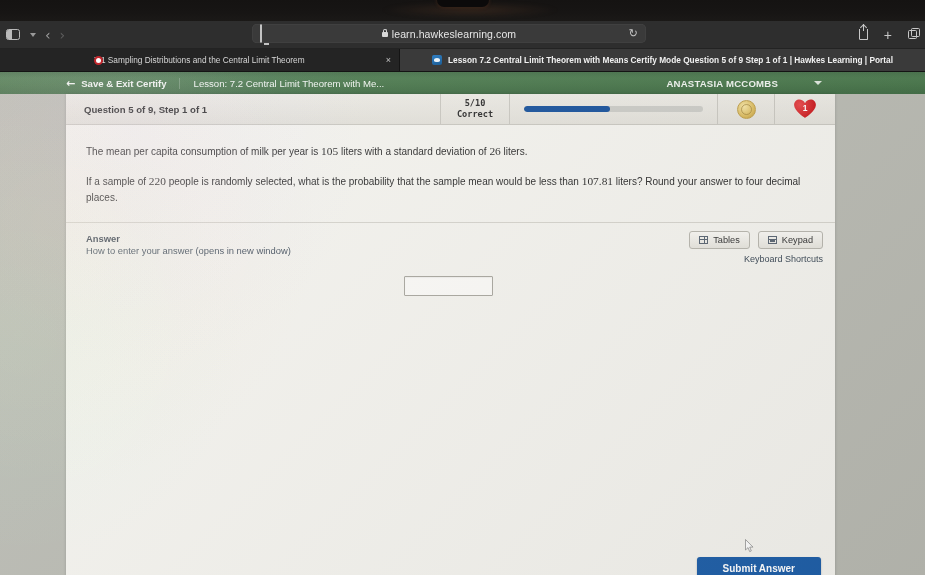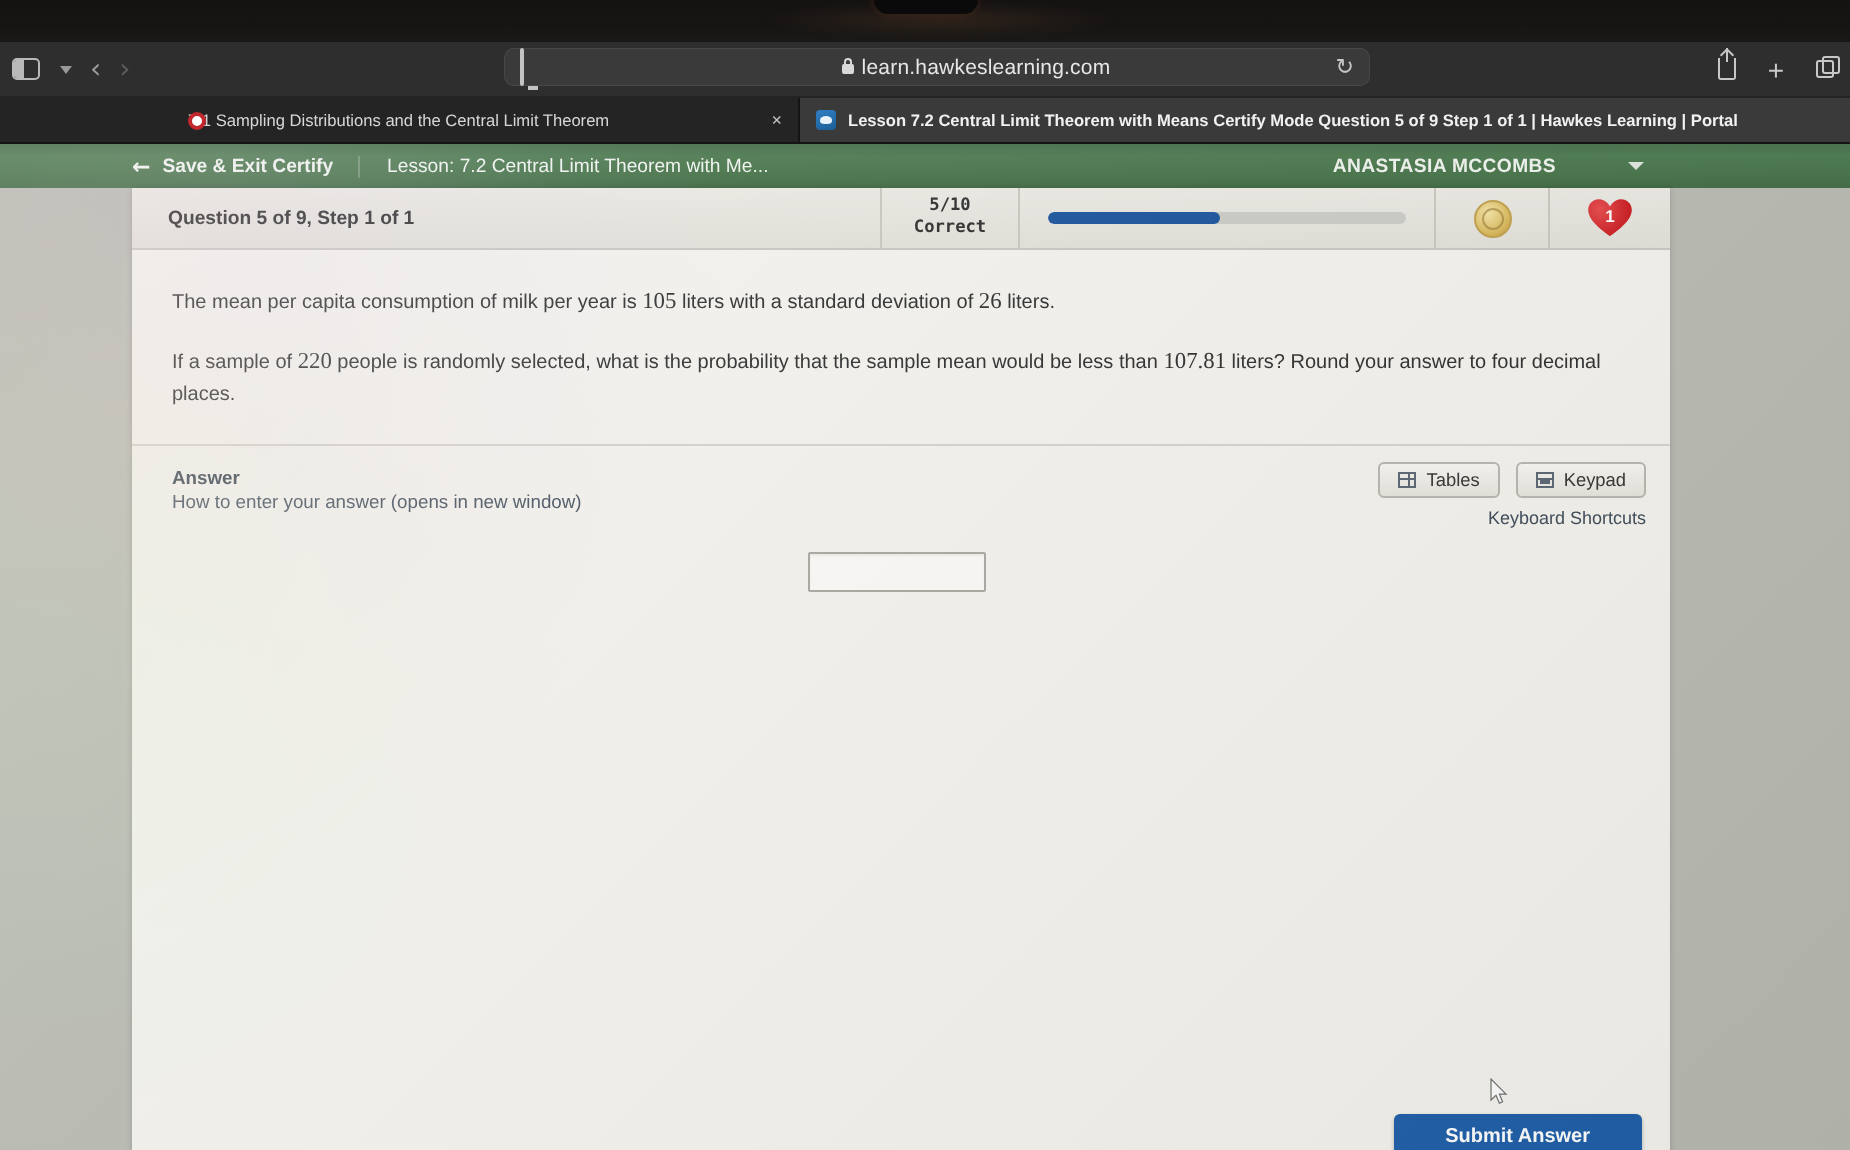--- a/index.html
+++ b/index.html
@@ -98,21 +98,20 @@
 
   .urlbar {
     position: absolute;
     left: 252px; top: 3px;
     width: 394px; height: 19px;
     background: #3a3a3a;
     border-radius: 5px;
     display: flex;
     align-items: center;
     box-shadow: inset 0 0 0 .5px #474747;
-    padding-left: 39px;
   }
   .url-left-icon {
     position: absolute; left: 8px;
     color: #c0c0c0;
   }
   .screen-glyph {
     width: 10px; height: 8px;
     border: 1.2px solid #c3c3c3;
     border-radius: 1.5px;
     position: relative;
@@ -228,21 +227,21 @@
   .tab.inactive {
     width: 400px;
     background: #242424;
     justify-content: flex-start;
     border-right: 1px solid #141414;
   }
   .tab.inactive .tab-label { padding-left: 86px; }
   .tab.active {
     flex: 1;
     background: #3a3a3a;
-    justify-content: flex-start;
+    justify-content: center;
     font-weight: bold;
     color: #f1f1f1;
   }
   .tab-fav-red {
     width: 9px; height: 9px;
     border-radius: 50%;
     border: 2px solid #c1272d;
     background: #fff;
     box-sizing: border-box;
     flex: 0 0 auto;

